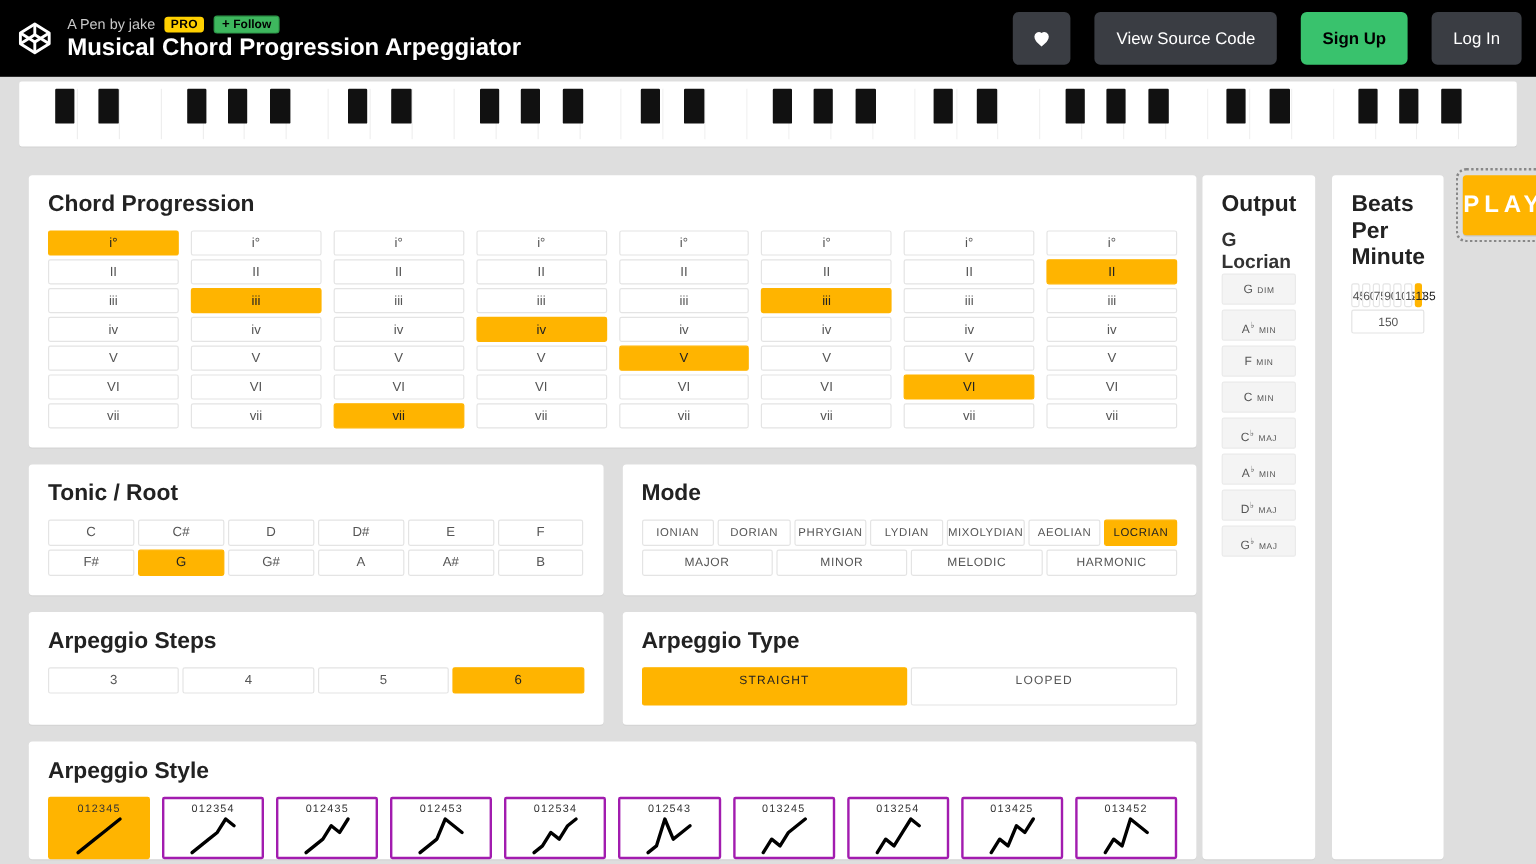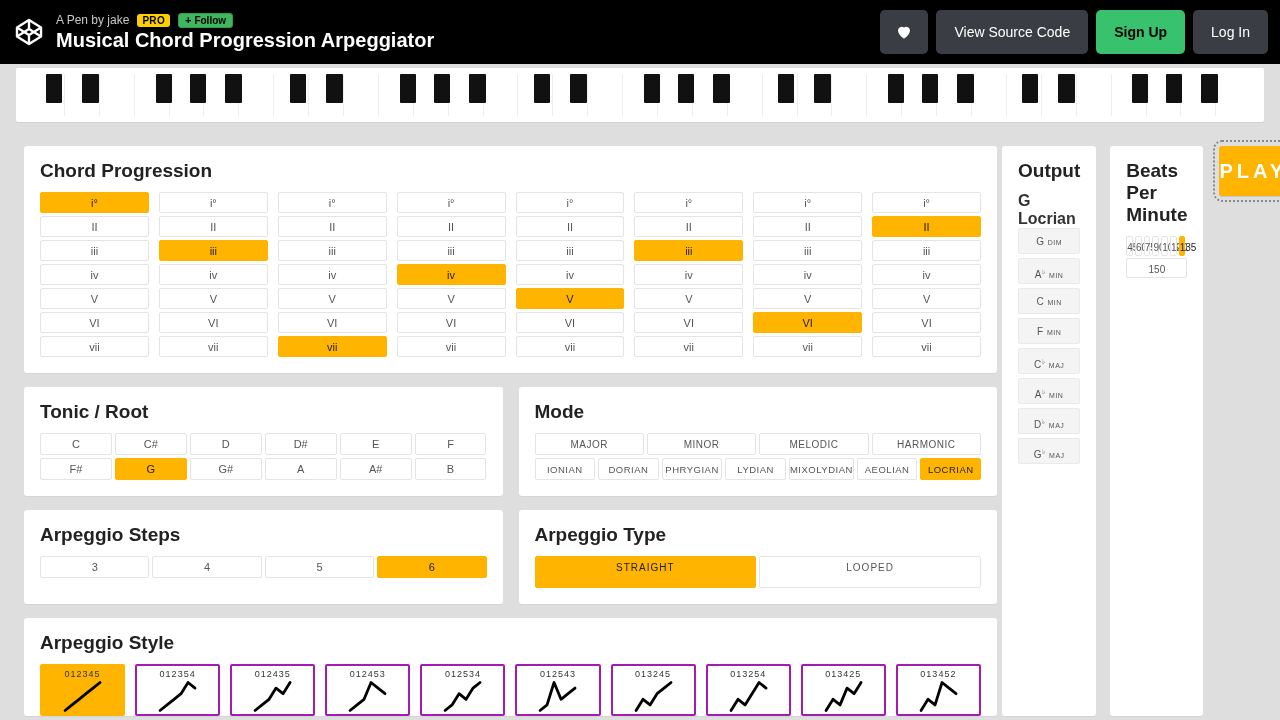--- a/index.html
+++ b/index.html
@@ -30,21 +30,21 @@
     border: 1px solid #2e9a4a;
   }
   .badge-follow .plus { font-weight: 800; font-size: 11px; line-height: 1; }
   .pen-title { font-size: 20px; font-weight: 700; color: #fff; margin-top: 1px; }
 
   .topbar-spacer { flex: 1; }
   .topbtn {
     background: #3a3d43; color: #fff; border: none; border-radius: 5px;
     height: 44px; padding: 0 18px; font-size: 14px; font-weight: 500;
     display: inline-flex; align-items: center; justify-content: center;
-    margin-left: 8px; cursor: pointer;
+    margin-left: 20px; cursor: pointer;
   }
   .topbtn.heart { width: 48px; padding: 0; }
   .topbtn.signup { background: #39c26d; color: #000; font-weight: 600; }
 
   
   .piano {
     margin: 4px 16px 0 16px; height: 54px; background: #fff;
     border-radius: 2px; position: relative; padding: 6px 14px;
     box-shadow: 0 1px 0 rgba(0,0,0,.05);
   }
@@ -348,35 +348,35 @@
             <div class="cell">F#</div>
             <div class="cell sel">G</div>
             <div class="cell">G#</div>
             <div class="cell">A</div>
             <div class="cell">A#</div>
             <div class="cell">B</div>
           </div>
       </div>
       <div class="panel">
         <h2>Mode</h2>
-        <div class="mode-row big" id="family-row">
-            <div class="cell">MAJOR</div>
-            <div class="cell">MINOR</div>
-            <div class="cell">MELODIC</div>
-            <div class="cell">HARMONIC</div>
-          </div>
         <div class="mode-row" id="mode-row">
             <div class="cell">IONIAN</div>
             <div class="cell">DORIAN</div>
             <div class="cell">PHRYGIAN</div>
             <div class="cell">LYDIAN</div>
             <div class="cell">MIXOLYDIAN</div>
             <div class="cell">AEOLIAN</div>
             <div class="cell sel">LOCRIAN</div>
           </div>
+        <div class="mode-row big" id="family-row">
+            <div class="cell">MAJOR</div>
+            <div class="cell">MINOR</div>
+            <div class="cell">MELODIC</div>
+            <div class="cell">HARMONIC</div>
+          </div>
       </div>
     </div>
 
     <div class="two">
       <div class="panel">
         <h2>Arpeggio Steps</h2>
         <div class="steps-row" id="steps-row">
             <div class="cell">3</div>
             <div class="cell">4</div>
             <div class="cell">5</div>
@@ -460,22 +460,22 @@
 
   </div>
 
   <div class="right-col">
     <div class="panel">
       <h2>Output</h2>
       <div class="out-title">G Locrian</div>
       <div class="out-list" id="out-list">
           <div class="out-item">G <span class="sc">dim</span></div>
           <div class="out-item">A<sup>♭</sup> <span class="sc">min</span></div>
+          <div class="out-item">F <span class="sc">min</span></div>
           <div class="out-item">C <span class="sc">min</span></div>
-          <div class="out-item">F <span class="sc">min</span></div>
           <div class="out-item">C<sup>♭</sup> <span class="sc">maj</span></div>
           <div class="out-item">A<sup>♭</sup> <span class="sc">min</span></div>
           <div class="out-item">D<sup>♭</sup> <span class="sc">maj</span></div>
           <div class="out-item">G<sup>♭</sup> <span class="sc">maj</span></div>
         </div>
     </div>
 
     <div class="panel">
       <h2>Beats Per Minute</h2>
       <div class="bpm-grid" id="bpm-grid">

